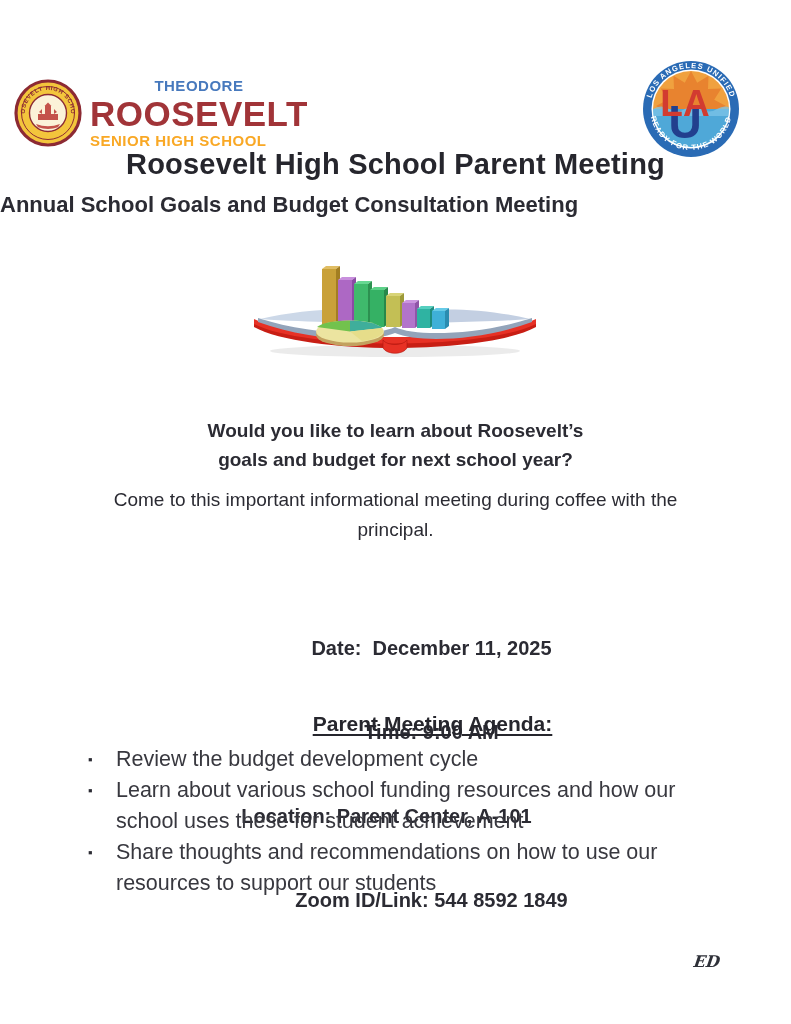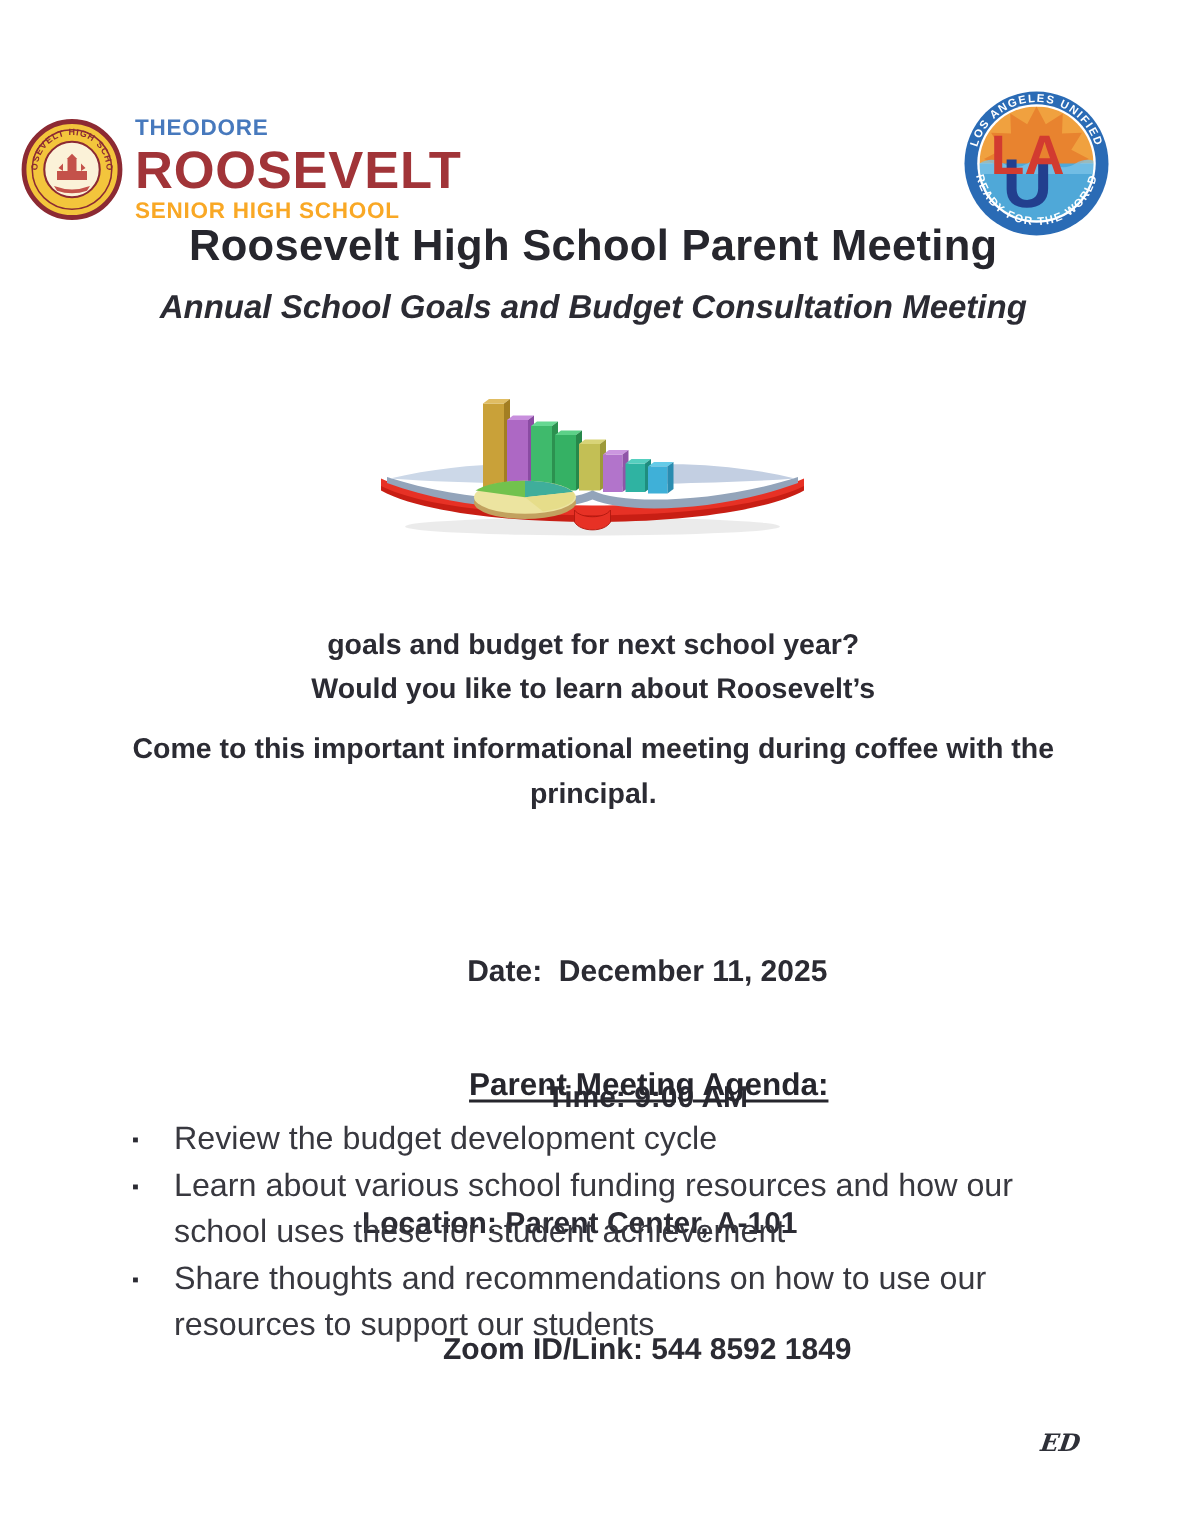--- a/index.html
+++ b/index.html
@@ -3,39 +3,39 @@
 <meta charset="utf-8">
 <style>
   html,body{margin:0;padding:0;background:#ffffff;}
   .page{position:relative;width:791px;height:1024px;background:#ffffff;overflow:hidden;
         font-family:"Liberation Sans",sans-serif;color:#2b2b33;}
 
   
   .school-logo{position:absolute;left:14px;top:78px;display:flex;align-items:center;gap:8px;}
   .seal-svg{width:68px;height:68px;display:block;}
   .wordmark{display:flex;flex-direction:column;line-height:1;}
-  .wm-top{color:#4779bd;font-size:15px;font-weight:800;letter-spacing:.5px;}
+  .wm-top{color:#4779bd;font-size:15px;font-weight:800;letter-spacing:.5px;text-align:center;}
   .wm-main{color:#a13438;font-size:35px;font-weight:800;letter-spacing:.5px;margin:3px 0 2px 0;}
   .wm-bottom{color:#f9a825;font-size:15px;font-weight:800;letter-spacing:.5px;}
   .district-logo{position:absolute;left:641px;top:59px;width:100px;height:100px;}
 
   
   .title{position:absolute;top:148px;left:0;width:100%;text-align:center;
          font-size:29px;font-weight:700;color:#26262d;letter-spacing:.2px;}
-  .subtitle{position:absolute;top:192px;left:0;width:100%;text-align:center;
-         font-size:22px;font-weight:800;color:#2b2b33;font-style:italic;}
+  .subtitle{position:absolute;top:192px;left:0;width:100%;
+         font-size:22px;font-weight:800;color:#2b2b33;}
 
   
   .book{position:absolute;left:250px;top:263px;width:290px;height:97px;}
 
   
   .question{position:absolute;top:416px;left:0;width:100%;text-align:center;
          font-size:19px;font-weight:700;line-height:29px;color:#2b2b33;}
   .invite{position:absolute;top:485px;left:0;width:100%;text-align:center;
-         font-size:19px;font-weight:700;line-height:30px;color:#2b2b33;}
+         font-size:19px;font-weight:400;line-height:30px;color:#2b2b33;}
   .details{position:absolute;top:578px;left:0;width:100%;text-align:center;
          font-size:20px;font-weight:700;line-height:28px;color:#2b2b33;white-space:pre-wrap;margin-left:36px;}
   .details .loc{position:relative;left:-45px;}
 
   
   .agenda-heading{position:absolute;top:712px;left:0;width:100%;text-align:center;
          font-size:21px;font-weight:800;color:#26262d;text-decoration:underline;text-underline-offset:3px;margin-left:37px;}
   .agenda-list{position:absolute;top:744px;left:88px;width:648px;margin:0;padding:0;list-style:none;
          font-size:21.5px;line-height:31px;font-weight:400;color:#38383f;}
   .agenda-item{display:flex;align-items:flex-start;}
@@ -160,22 +160,22 @@
     <g>
       <ellipse cx="100" cy="72" rx="34" ry="11" fill="#c2a15f"></ellipse>
       <ellipse cx="100" cy="68.5" rx="34" ry="11" fill="#ece4a0"></ellipse>
       <path d="M100,68.5 L67,64 A34,11 0 0 1 100,57.5 Z" fill="#72c24d"></path>
       <path d="M100,68.5 L100,57.5 A34,11 0 0 1 132,65 Z" fill="#3fae9b"></path>
       <path d="M100,68.5 L132,65 A34,11 0 0 1 112,78 Z" fill="#e6dd8a"></path>
     </g>
   </svg>
 
   <div class="question">
+    <div>Would you like to learn about Roosevelt’s</div>
     <div>goals and budget for next school year?</div>
-    <div>Would you like to learn about Roosevelt’s</div>
   </div>
 
   <div class="invite">
     <div>Come to this important informational meeting during coffee with the</div>
     <div>principal.</div>
   </div>
 
   <div class="details">
     <div>Date:  December 11, 2025</div>
     <div>Time: 9:00 AM</div>

